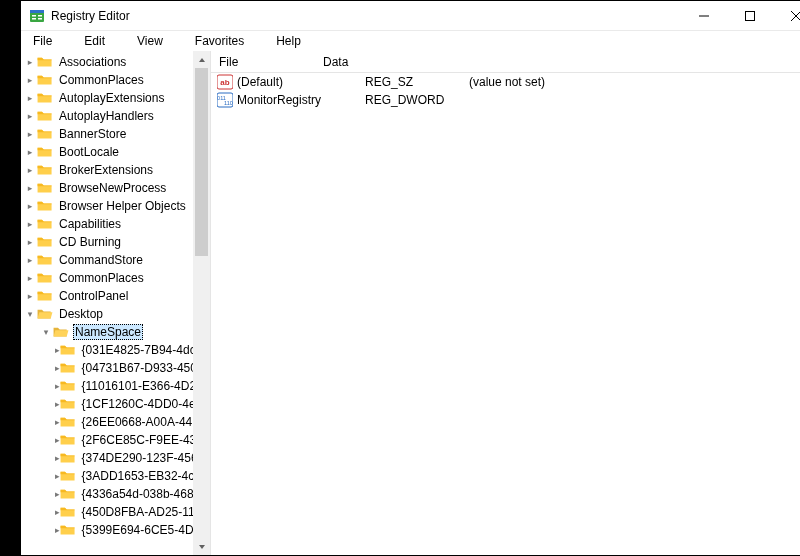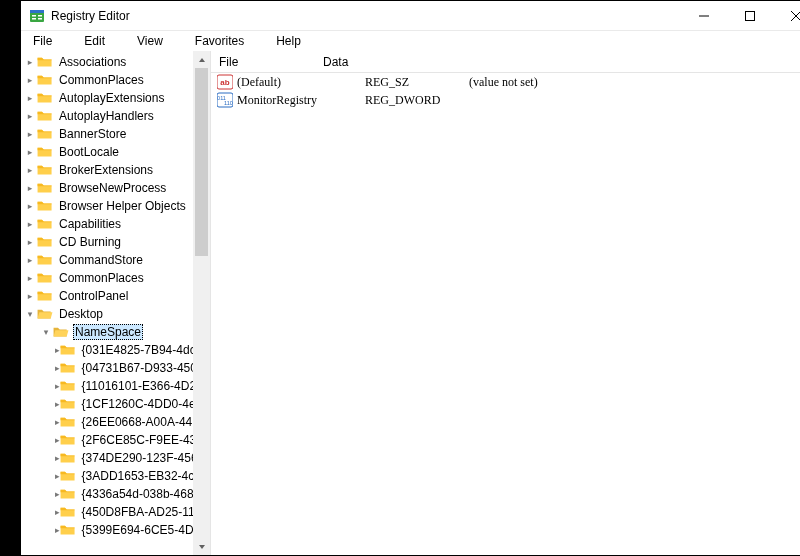--- a/index.html
+++ b/index.html
@@ -30,21 +30,21 @@
   .tree-row .label { padding:0 2px; }
   .tree-row.selected .label { border:1px dotted #000; background:#cce8ff; padding:0 1px; }
   .list-pane { flex:1; display:flex; flex-direction:column; }
   .cols { display:flex; height:22px; border-bottom:1px solid #e5e5e5; align-items:center; }
   .col { padding:0 8px; font-size:12px; color:#000; border-right:1px solid transparent; }
   .col.name { width:146px; }
   .col.type { width:104px; }
   .col.data { flex:1; }
   .rows { flex:1; }
   .row { display:flex; height:18px; align-items:center; }
-  .cell { padding:0 8px; font-size:12px; white-space:nowrap; overflow:hidden;font-family:Liberation Serif, serif; }
+  .cell { padding:0 8px; font-size:12px; white-space:nowrap; overflow:hidden; }
   .cell.name { width:146px; display:flex; align-items:center; gap:4px; padding-left:6px; }
   .cell.type { width:104px; }
   .cell.data { flex:1; }
   .val-icon { width:16px; height:16px; }
   
   svg { display:block; }
 </style>
 </head>
 <body>
 

